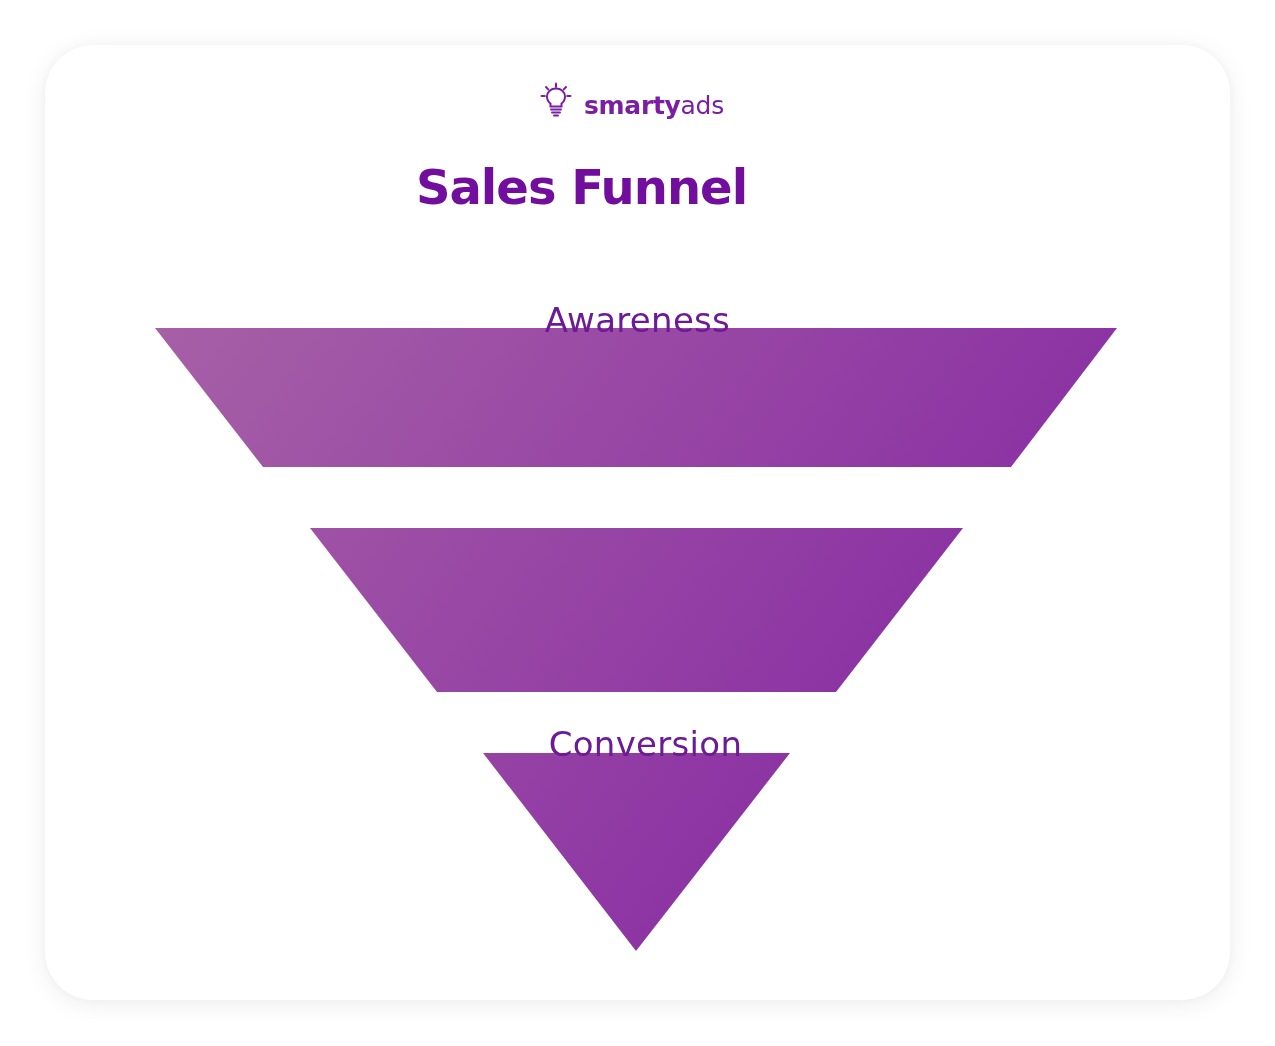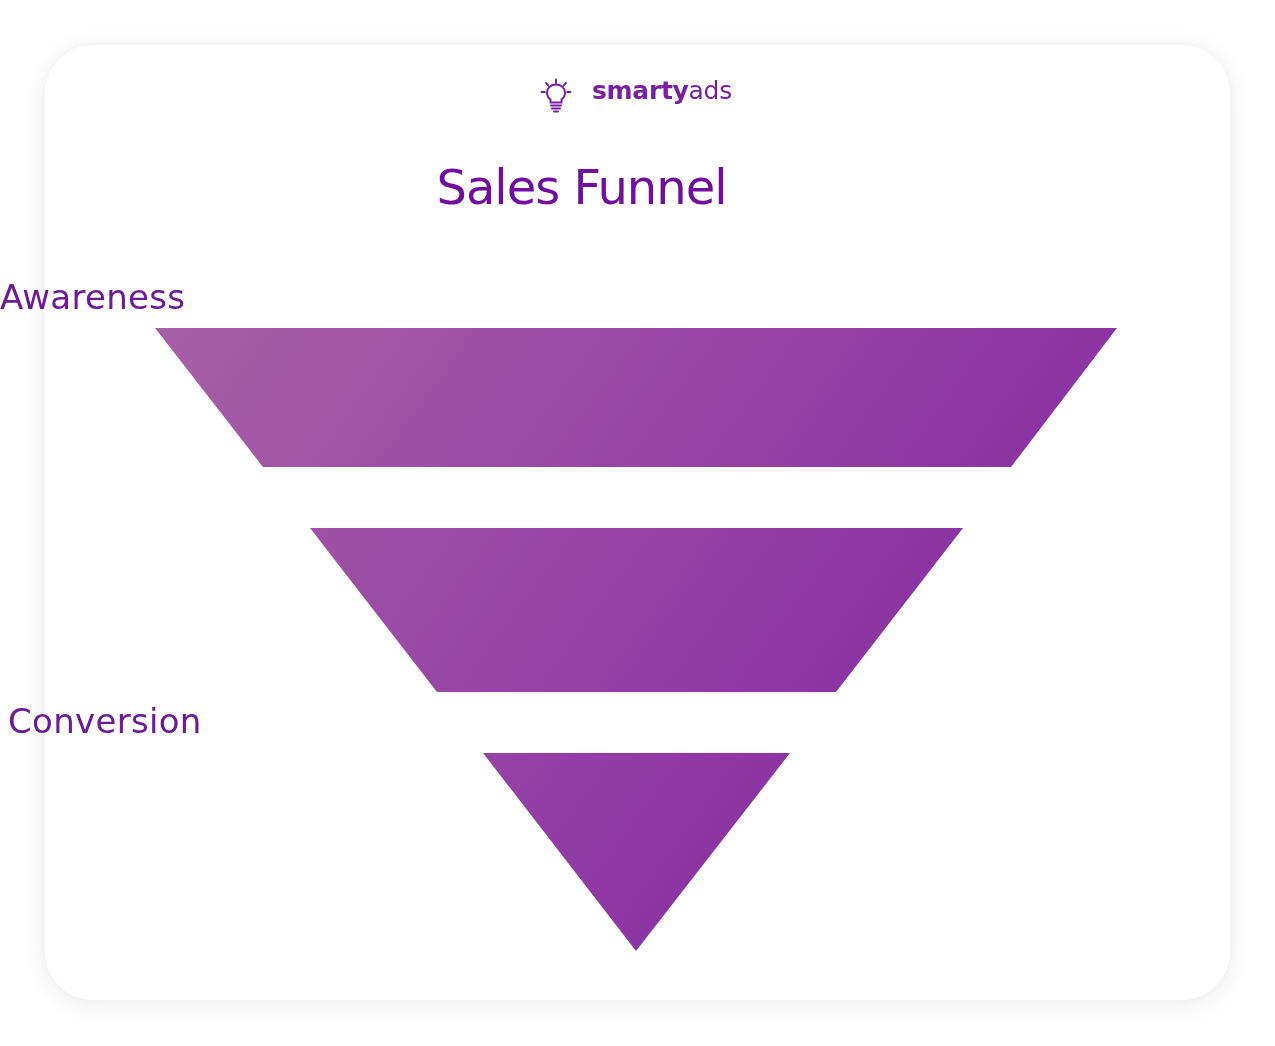--- a/index.html
+++ b/index.html
@@ -26,57 +26,59 @@
     background: #ffffff;
     border-radius: 48px;
     box-shadow: 0 4px 26px rgba(0,0,0,0.07), 0 0 8px rgba(0,0,0,0.03);
   }
   .logo {
     position: absolute;
     left: 540px;
     top: 78px;
     height: 40px;
     display: flex;
-    align-items: flex-start;
-    gap: 20px;
+    align-items: flex-end;
+    gap: 12px;
   }
   .logo-icon { width: 32px; height: 36px; display: block; }
   .logo-text {
     font-family: "DejaVu Sans", sans-serif;
     font-size: 25px;
     letter-spacing: -0.3px;
     color: #7b1fa2;
     line-height: 1;
     padding-top: 0px;
   }
   .logo-text .bold { font-weight: bold; }
   .logo-text .light { font-weight: normal; }
   .title {
     position: absolute;
     left: 0;
     width: 1163px;
     top: 155px;
     text-align: center;
     font-family: "DejaVu Sans", sans-serif;
-    font-weight: normal;
+    font-weight: bold;
     font-size: 48px;
     letter-spacing: -1px;
     color: #6a0dad;
     color: #720e9e;
     line-height: 64px;
   }
   .stage-label {
     position: absolute;
     left: 0;
     width: 1275px;
+    text-align: center;
     font-family: "DejaVu Sans", sans-serif;
     font-size: 34px;
     color: #6c1a96;
     line-height: 40px;
     letter-spacing: 0.3px;
+    margin-top: 23px;
   }
   .funnel-svg {
     position: absolute;
     left: 0;
     top: 0;
     width: 1275px;
     height: 1046px;
     pointer-events: none;
   }
   .funnel-svg polygon { pointer-events: auto; }

